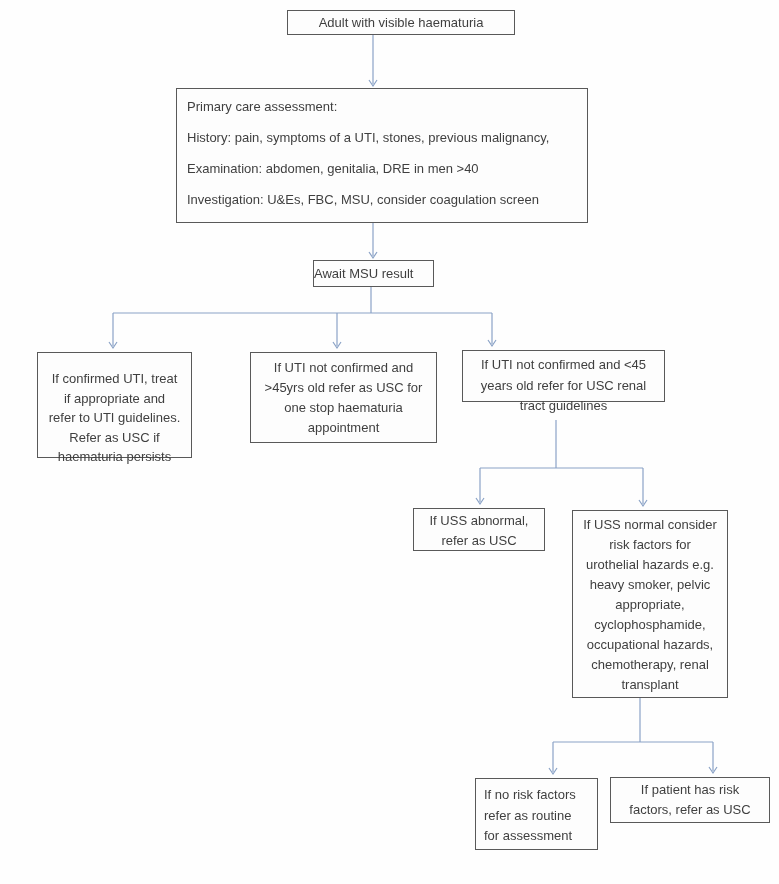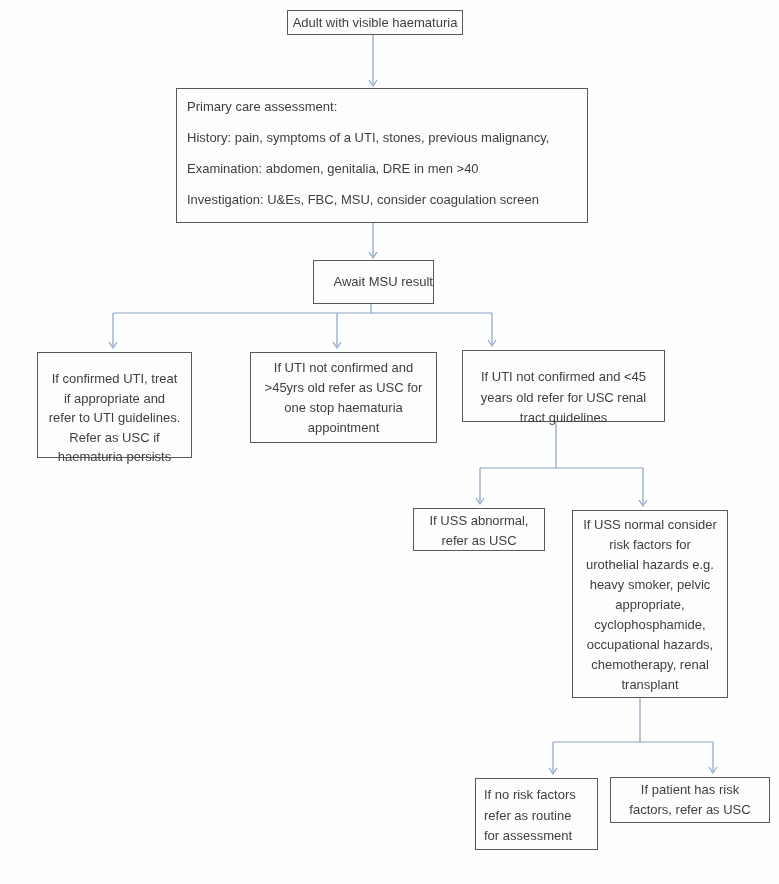--- a/index.html
+++ b/index.html
@@ -17,42 +17,42 @@
     box-sizing: border-box;
     border: 1px solid var(--box-border, #595959);
     background: #fdfdfd;
     font-size: 13px;
     text-align: center;
     line-height: 19.5px;
   }
   .flow-box .line { display: block; }
 
   #node-start {
-    left: 287px; top: 10px; width: 176px; height: 25px;
+    left: 287px; top: 10px; width: 228px; height: 25px;
     display: flex; align-items: center; justify-content: center; text-align: center;
   }
   #node-primary {
     left: 176px; top: 88px; width: 412px; height: 135px;
     text-align: left; padding: 9px 10px 0 10px;
   }
   #node-primary .line { margin-bottom: 13px; line-height: 18px; }
   #node-await {
-    left: 313px; top: 260px; width: 121px; height: 44px;
-    display: flex; align-items: center; justify-content: flex-end;
+    left: 313px; top: 260px; width: 121px; height: 27px;
+    display: flex; align-items: center; justify-content: flex-start;
   }
   #node-confirmed-uti {
     left: 37px; top: 352px; width: 155px; height: 106px; padding-top: 16px;
     line-height: 19.5px;
   }
   #node-not-confirmed-over45 {
     left: 250px; top: 352px; width: 187px; height: 91px; padding-top: 5px;
     line-height: 20px;
   }
   #node-not-confirmed-under45 {
-    left: 462px; top: 350px; width: 203px; height: 72px; padding-top: 16px;
+    left: 462px; top: 350px; width: 203px; height: 52px; padding-top: 4px;
     line-height: 20.5px;
   }
   #node-uss-abnormal {
     left: 413px; top: 508px; width: 132px; height: 43px; padding-top: 2px;
     line-height: 19.5px;
   }
   #node-uss-normal {
     left: 572px; top: 510px; width: 156px; height: 188px; padding-top: 4px;
     line-height: 20px;
   }

